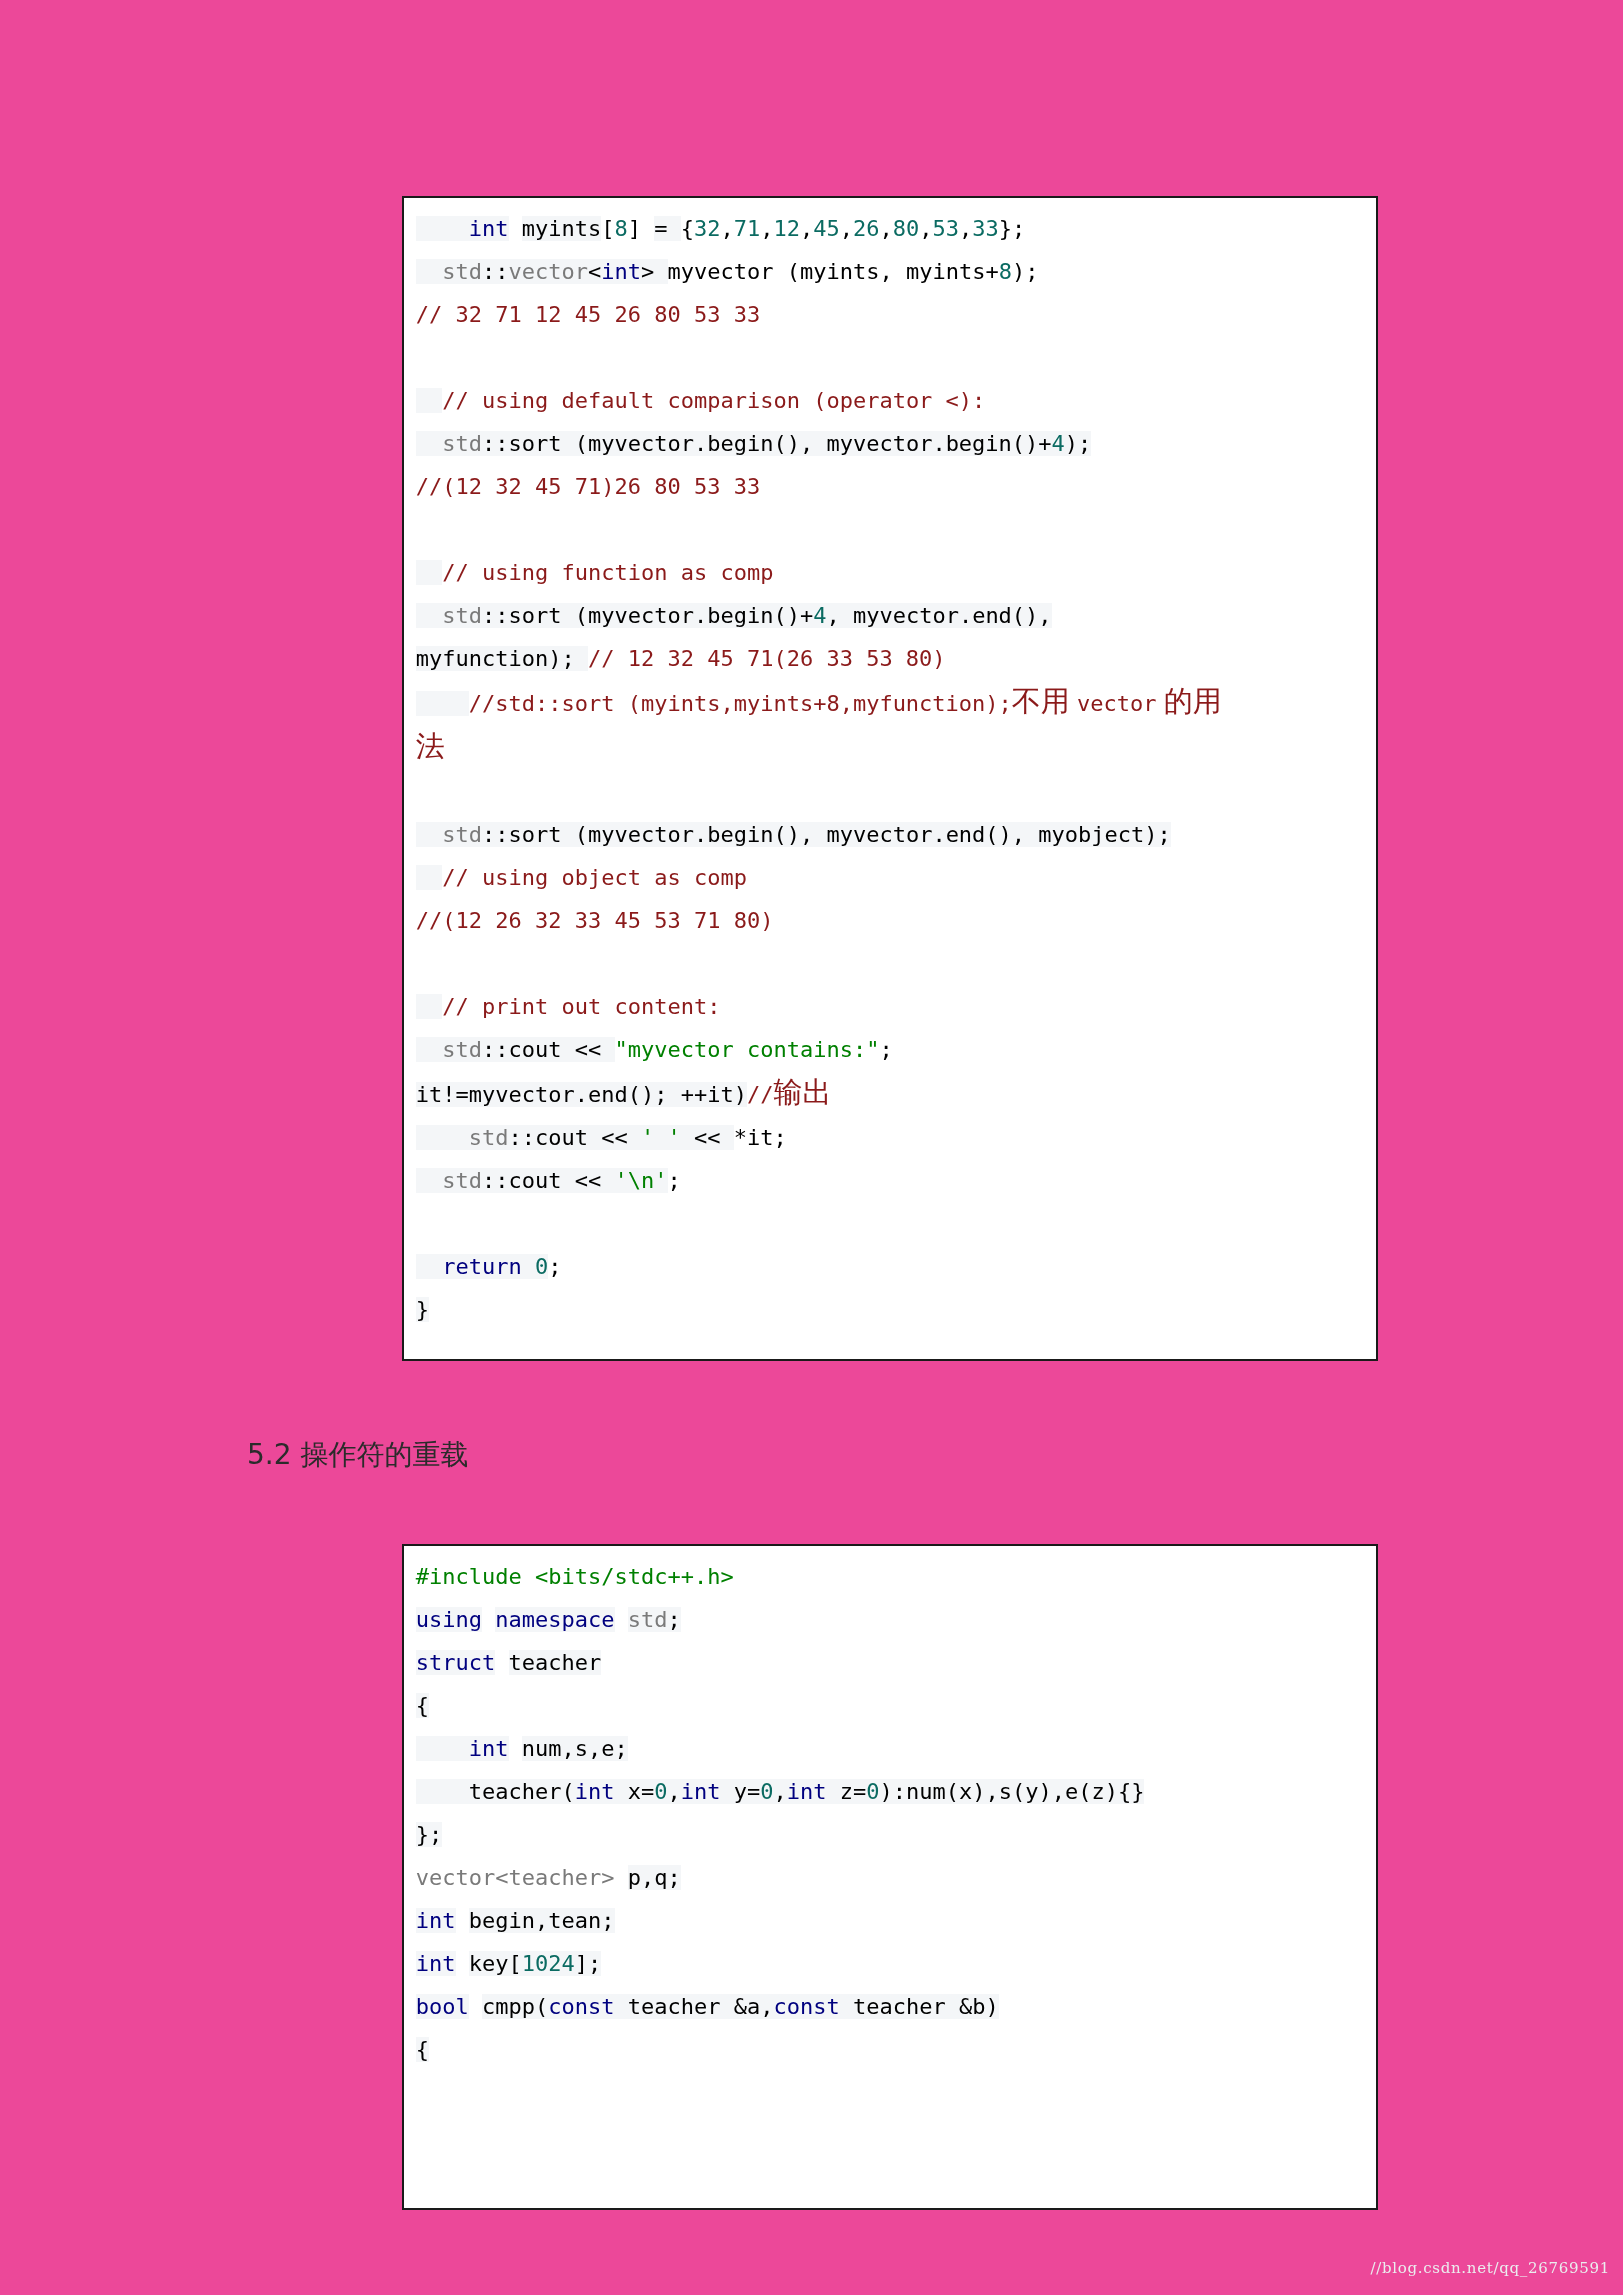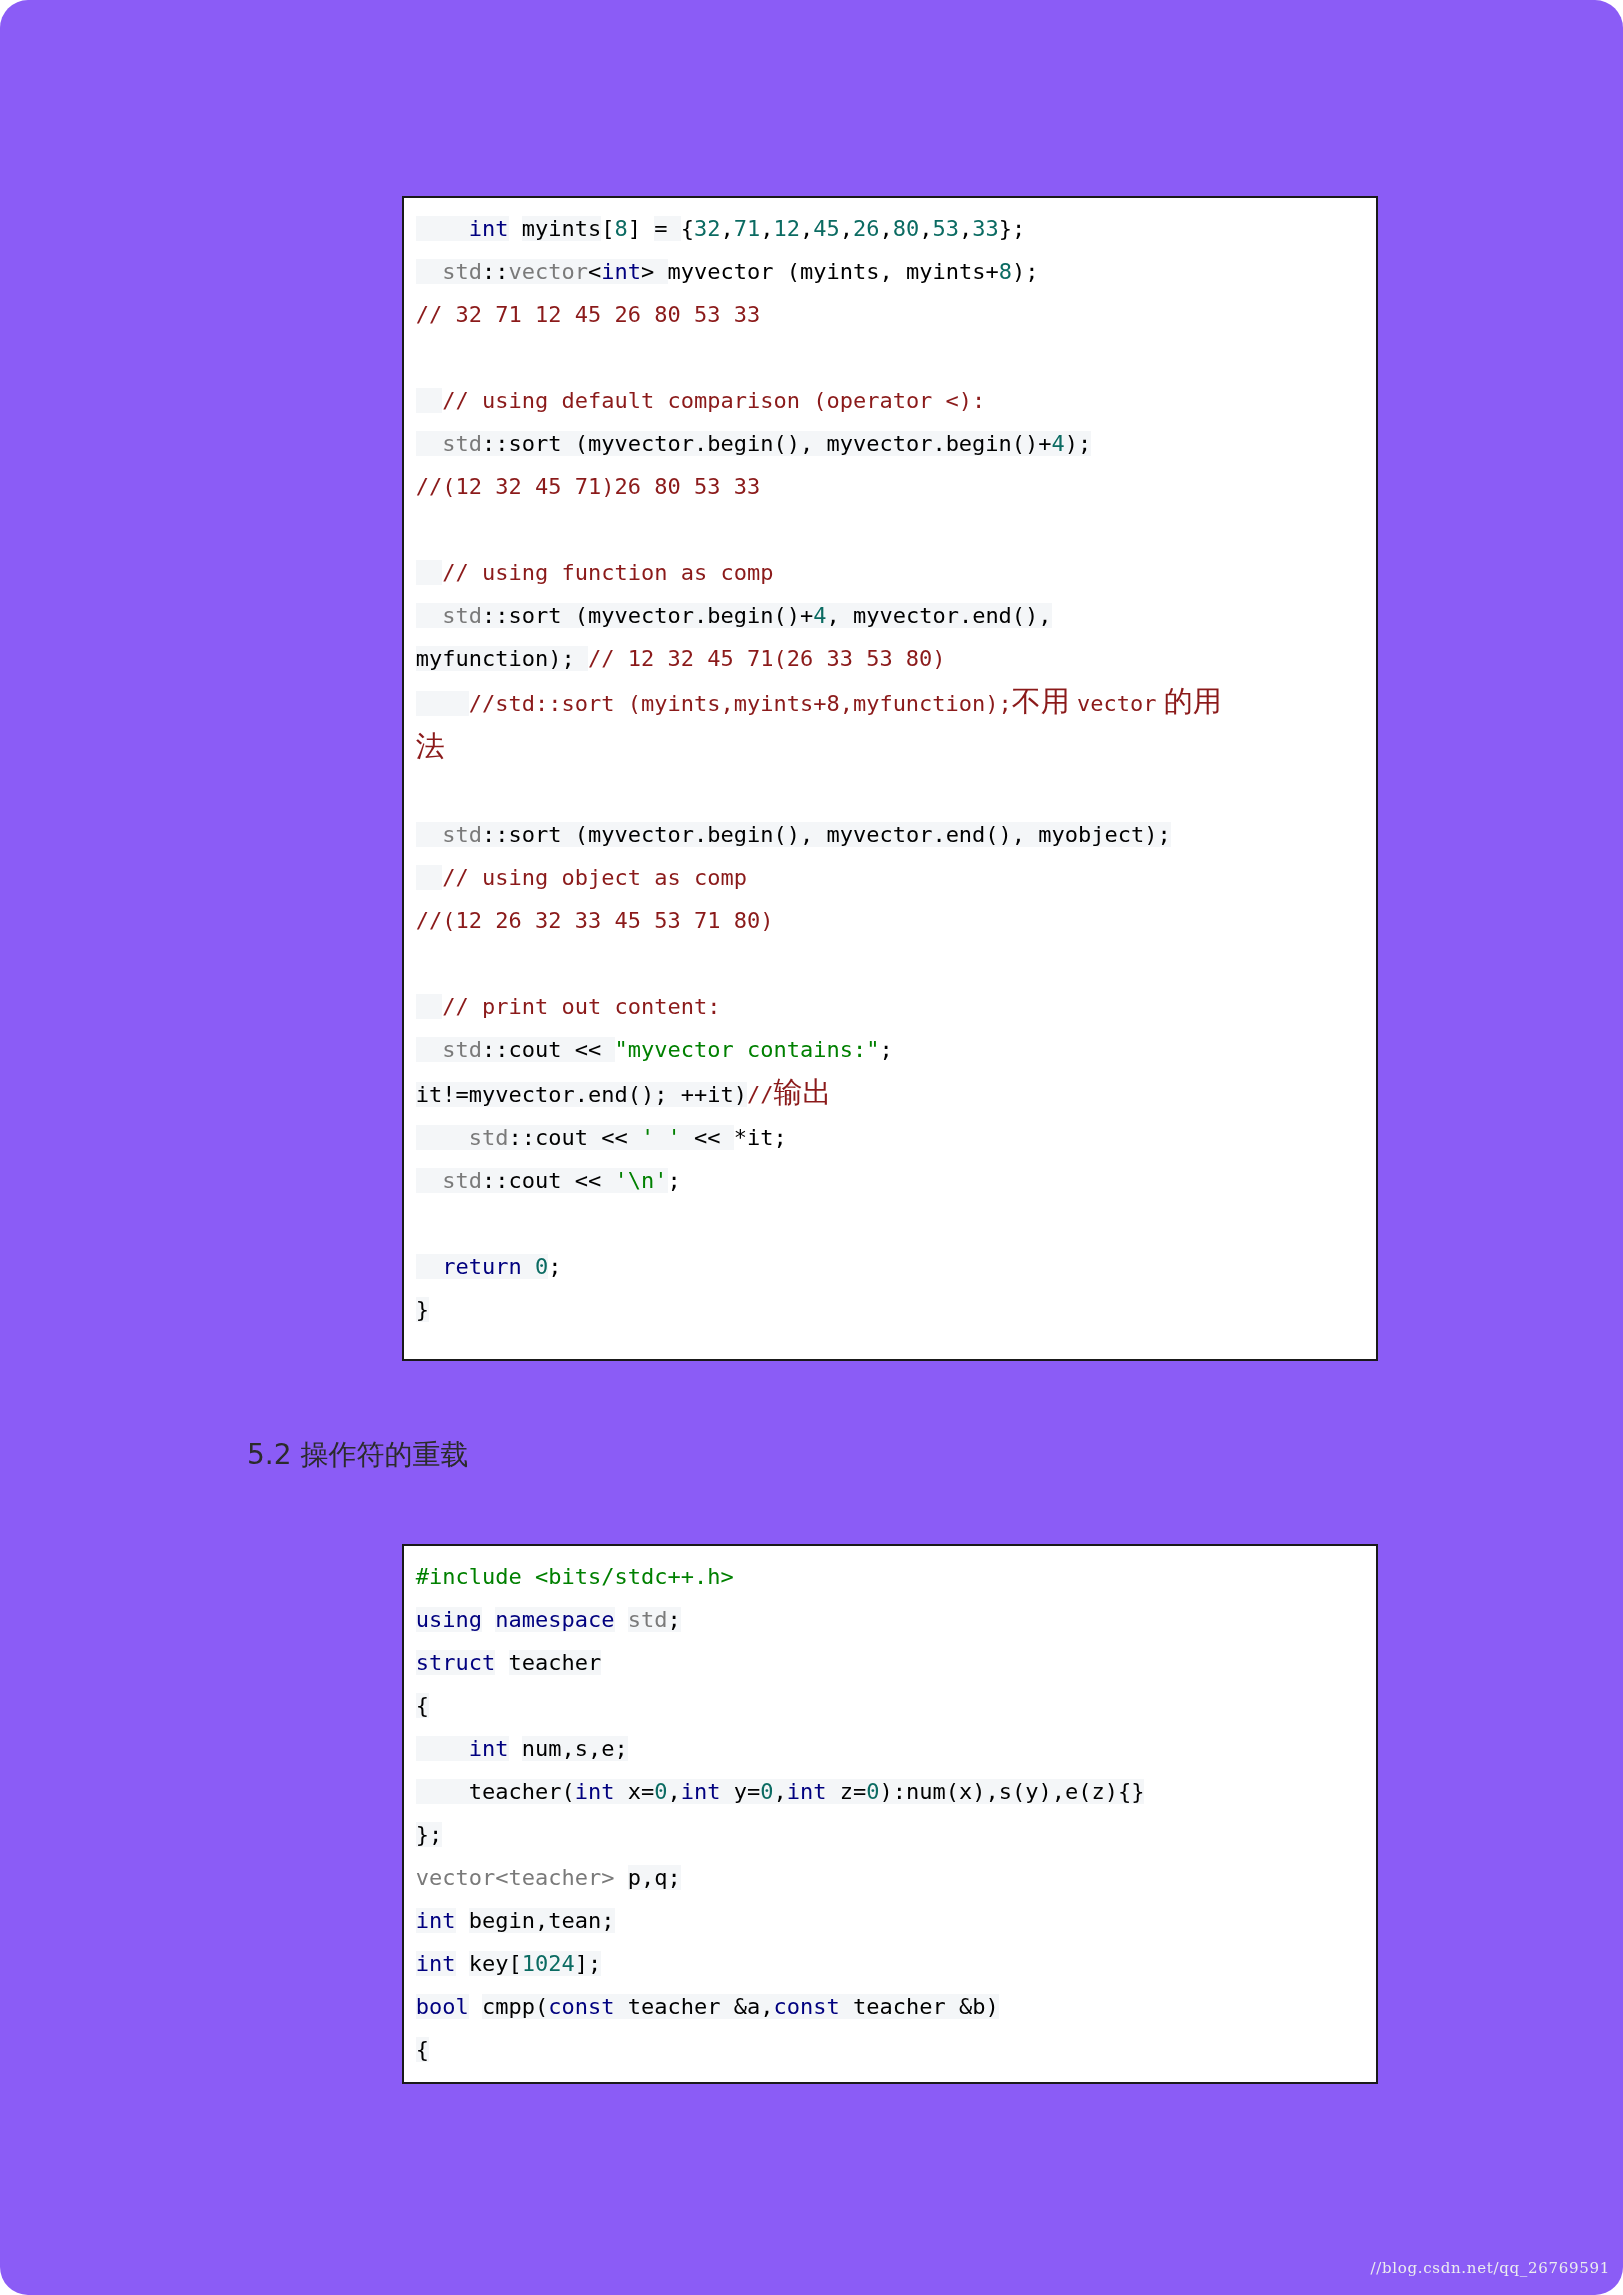--- a/index.html
+++ b/index.html
@@ -11,22 +11,21 @@
     width: 1623px;
     height: 2295px;
     position: relative;
     font-family: "Liberation Sans", sans-serif;
     -webkit-font-smoothing: antialiased;
   }
 
   .page {
     position: absolute;
     inset: 0;
-    background: #8b5cf6;
-    border-radius: 28px;
+    background: #ec4899;
   }
 
   
   .code-block {
     position: absolute;
     box-sizing: border-box;
     border: 2px solid #1a1a1a;
     background: #ffffff;
     padding: 9.2px 11.8px 10.5px 11.8px;
     overflow: hidden;
@@ -138,21 +137,21 @@
 
     <div class="code-line blank"> </div>
 
     <div class="code-line"><span class="hl">  </span><span class="tok-kw hl">return</span><span class="tok-plain hl"> </span><span class="tok-num hl">0</span><span class="tok-plain">;</span></div>
 
     <div class="code-line"><span class="tok-plain hl">}</span></div>
   </div>
 
   <h2 class="heading" style="left:247px; top:1434px; margin:0;">5.2 操作符的重载</h2>
 
-  <div class="code-block" style="left:402px; top:1544px; width:976px; height:540px;">
+  <div class="code-block" style="left:402px; top:1544px; width:976px; height:666px;">
 
     <div class="code-line"><span class="tok-str">#include &lt;bits/stdc++.h&gt;</span></div>
 
     <div class="code-line"><span class="tok-kw hl">using</span><span class="tok-plain"> </span><span class="tok-kw hl">namespace</span><span class="tok-plain"> </span><span class="tok-std hl">std</span><span class="tok-plain hl">;</span></div>
 
     <div class="code-line"><span class="tok-kw hl">struct</span><span class="tok-plain"> </span><span class="tok-plain hl">teacher</span></div>
 
     <div class="code-line"><span class="tok-plain hl">{</span></div>
 
     <div class="code-line"><span class="hl">    </span><span class="tok-kw hl">int</span><span class="tok-plain"> </span><span class="tok-plain hl">num,s,e;</span></div>

